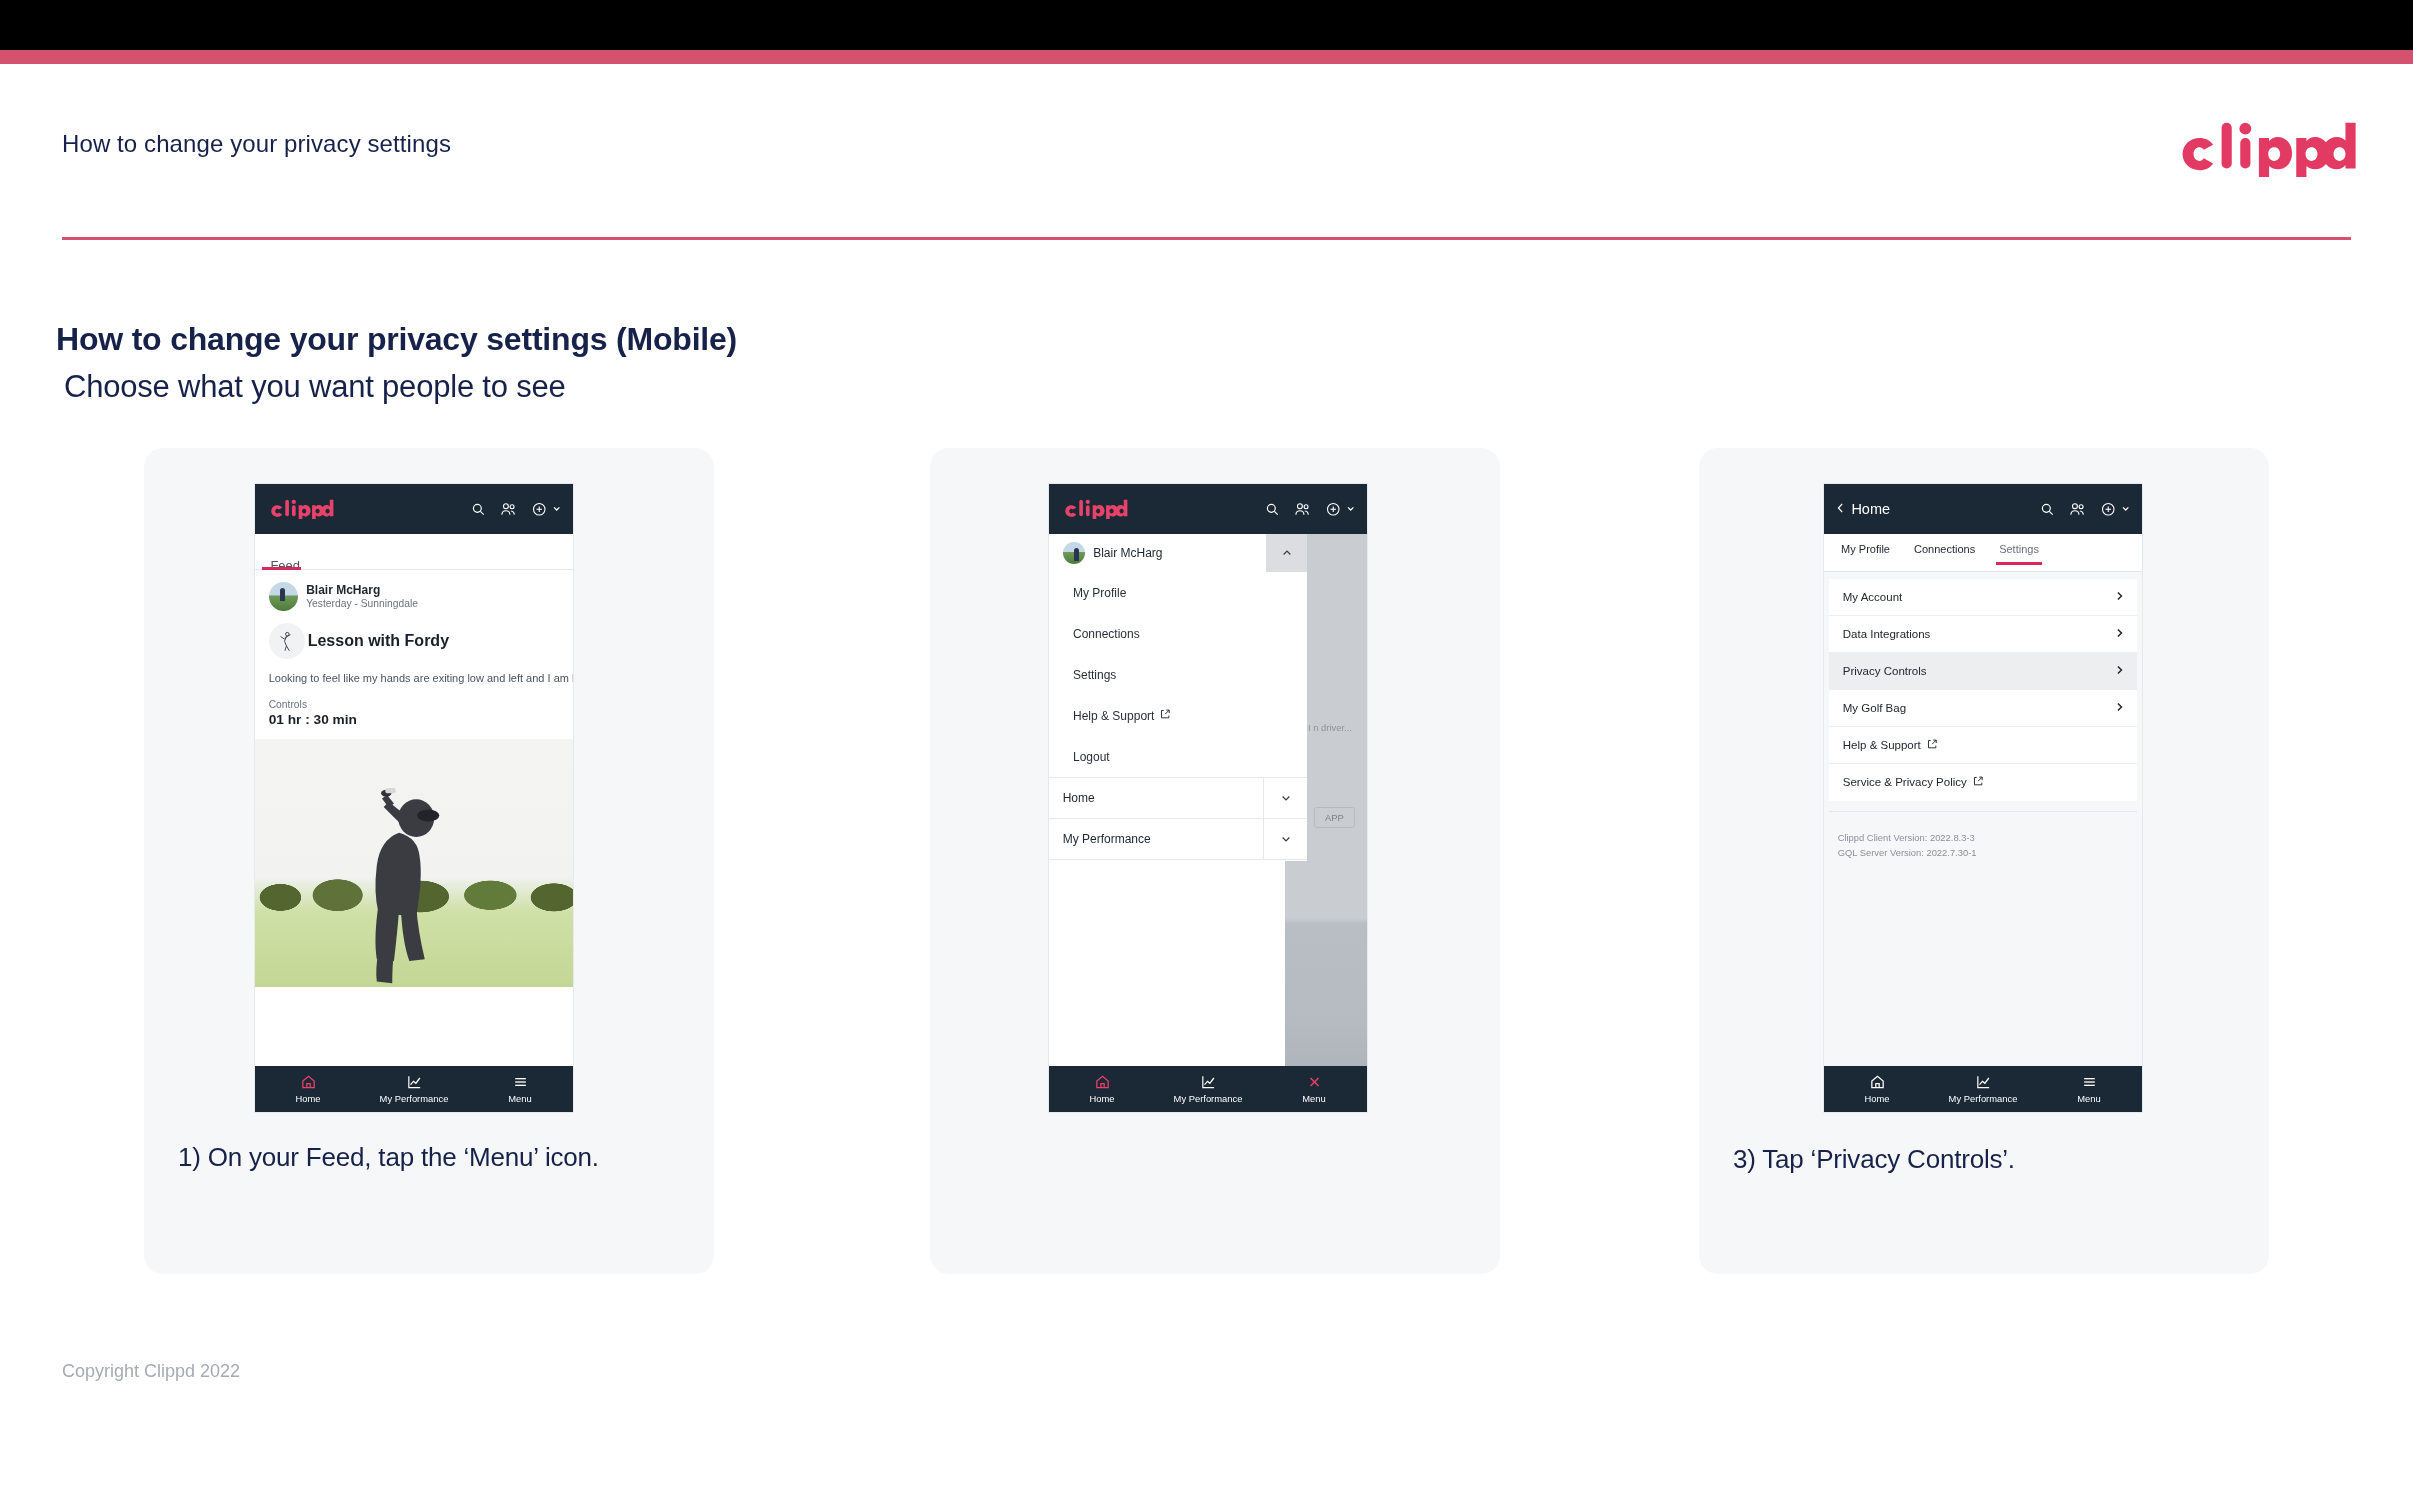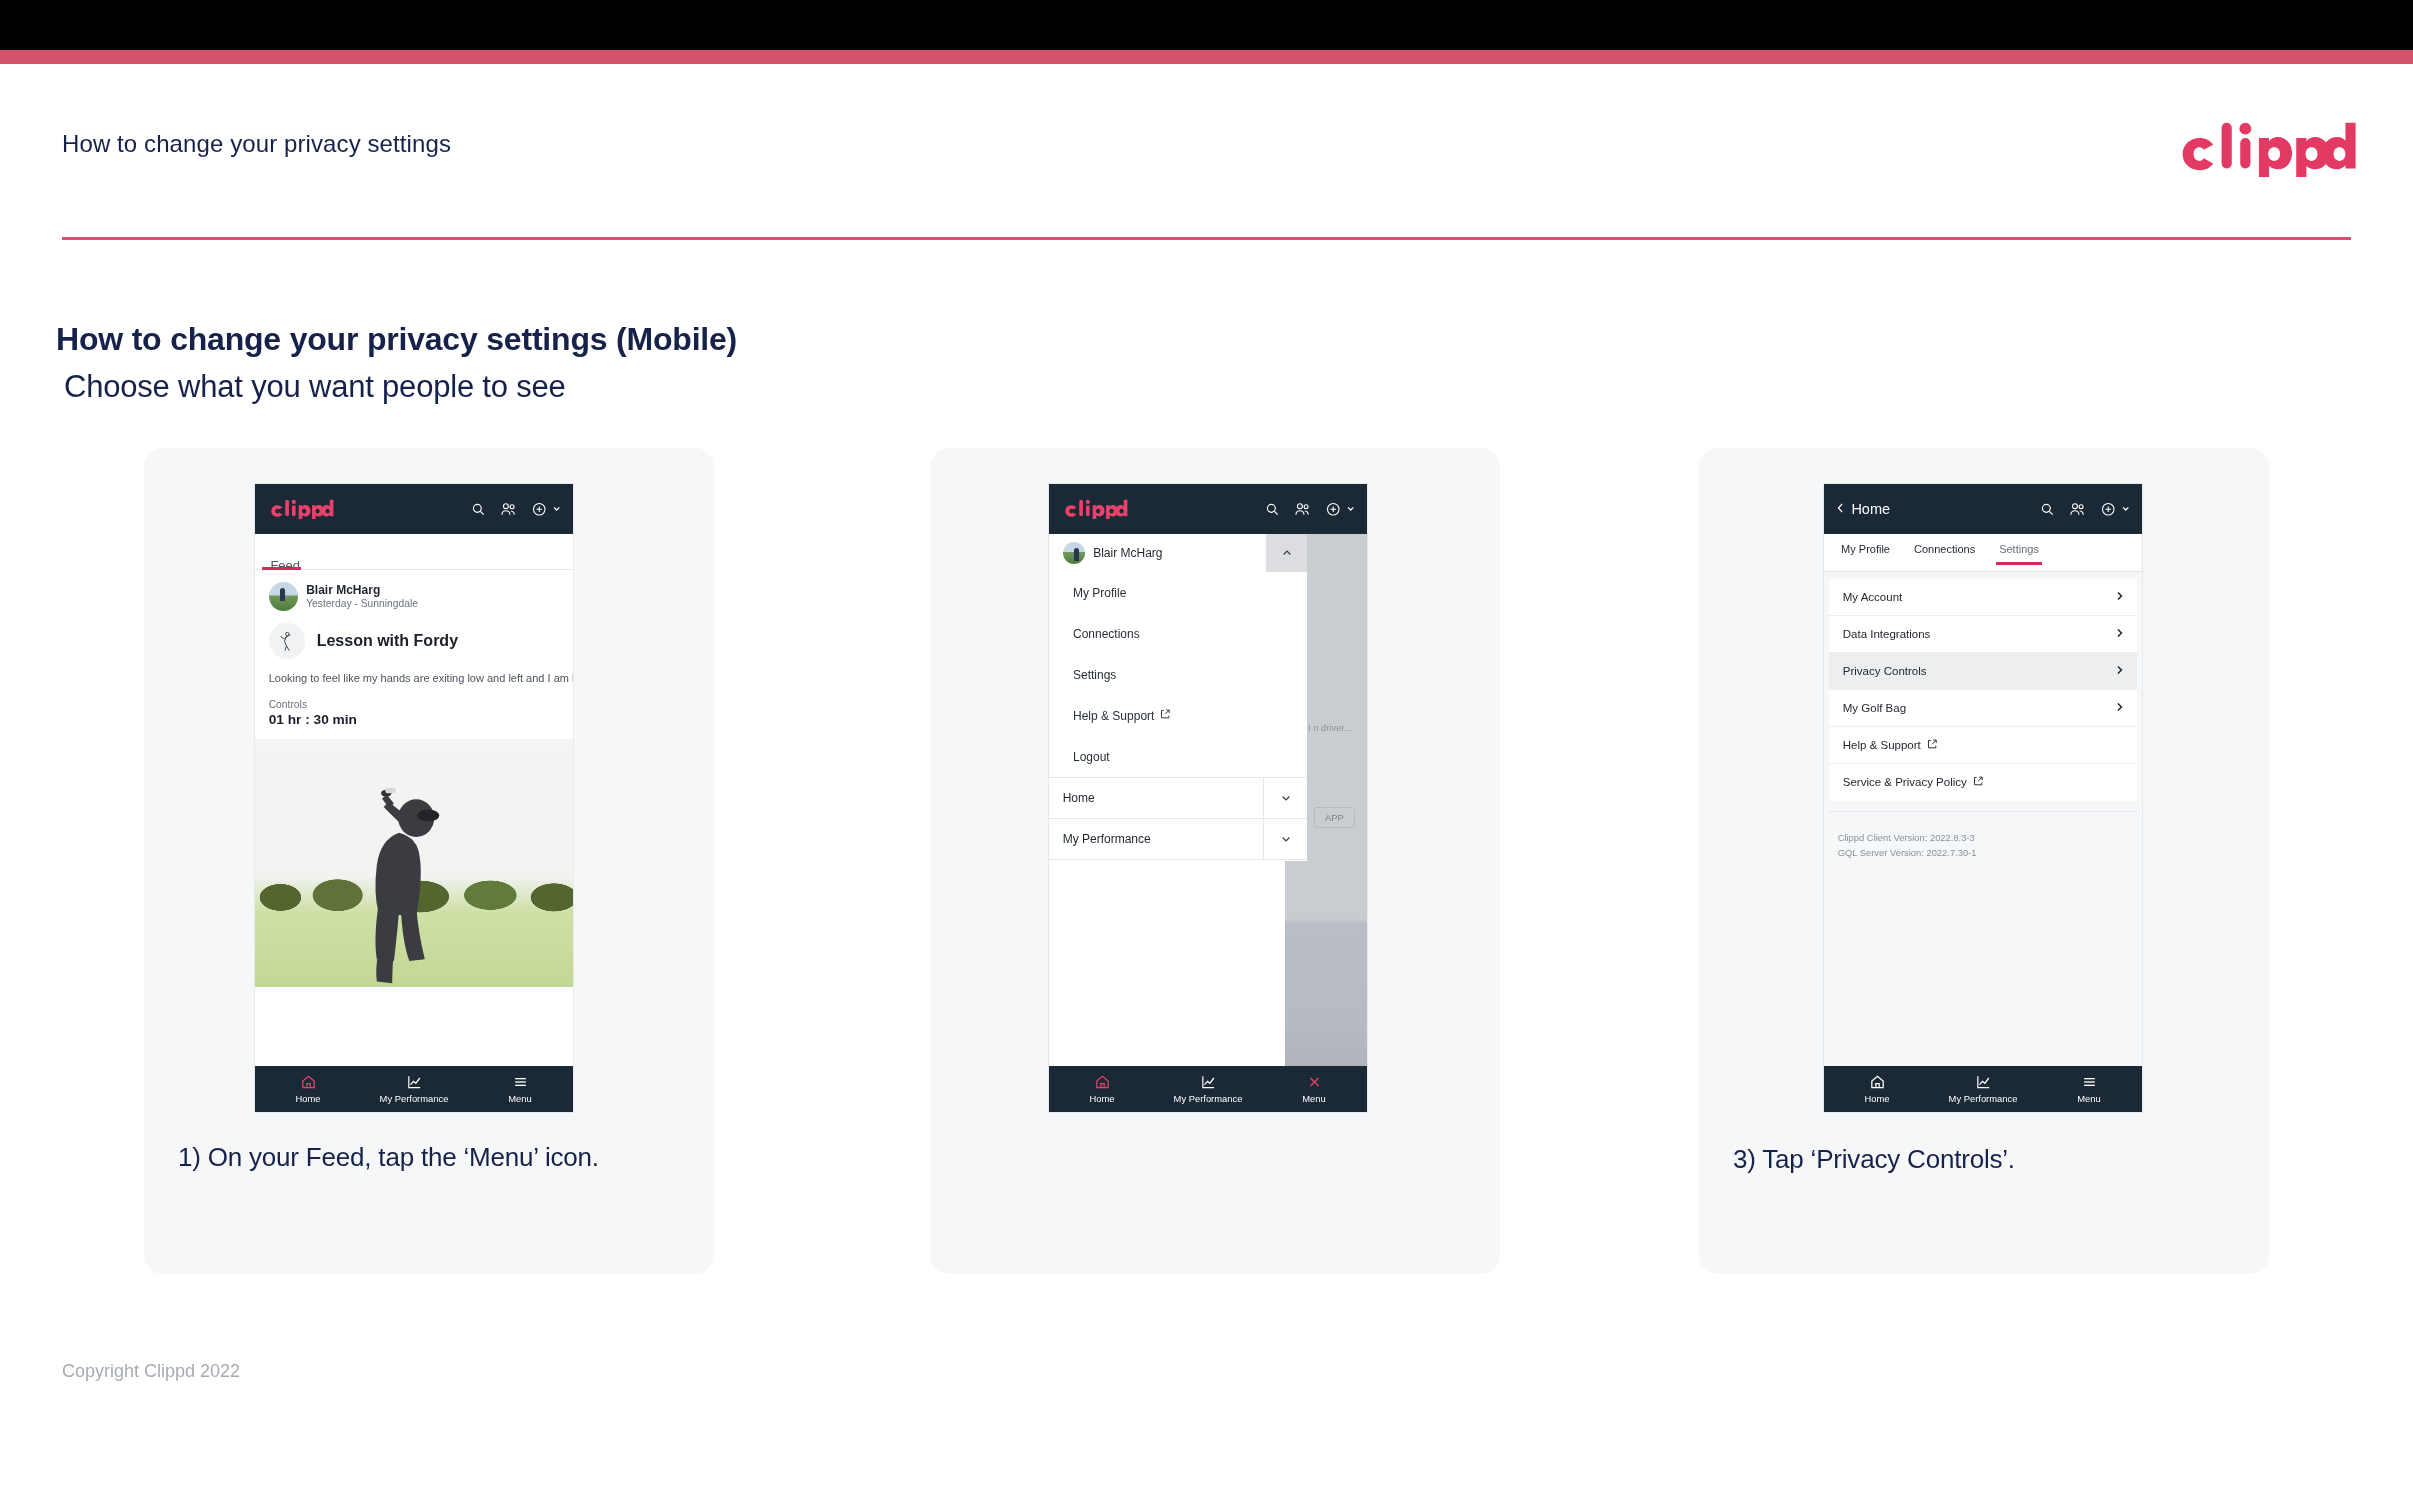--- a/index.html
+++ b/index.html
@@ -88,21 +88,21 @@
     background: linear-gradient(180deg,#c4d8e8 0%,#c4d8e8 46%,#6f9a58 47%,#4d7a3c 100%);
     position: relative; overflow: hidden; flex: none;
   }
   .avatar::after {
     content:""; position:absolute; left:11px; top:6px; width:5.1px; height:13px;
     background:#2b3550; border-radius:2.6px 2.6px 0 0;
   }
   .post-name { font-size: 12px; font-weight: bold; color: #1e2430; line-height: 1.25; }
   .post-meta { font-size: 10.3px; color: #6b727d; line-height: 1.25; }
 
-  .lesson-row { display: flex; align-items: center; gap: 12px; margin-top: 12px; }
+  .lesson-row { display: flex; align-items: center; gap: 3px; margin-top: 12px; }
   .lesson-ico {
     width: 36px; height: 36px; border-radius: 50%; background: #f1f2f4;
     display:flex; align-items:center; justify-content:center; flex:none;
   }
   .lesson-title { font-size: 16px; font-weight: bold; color: #1a1f29; }
 
   .post-body { margin-top: 11px; font-size: 11px; color: #4b535e; line-height: 1.5; white-space: nowrap; }
   .dur-label { margin-top: 12px; font-size: 10.3px; color: #6b727d; }
   .dur-value { margin-top: 2.6px; font-size: 13.7px; font-weight: bold; color: #1a1f29; }
 

